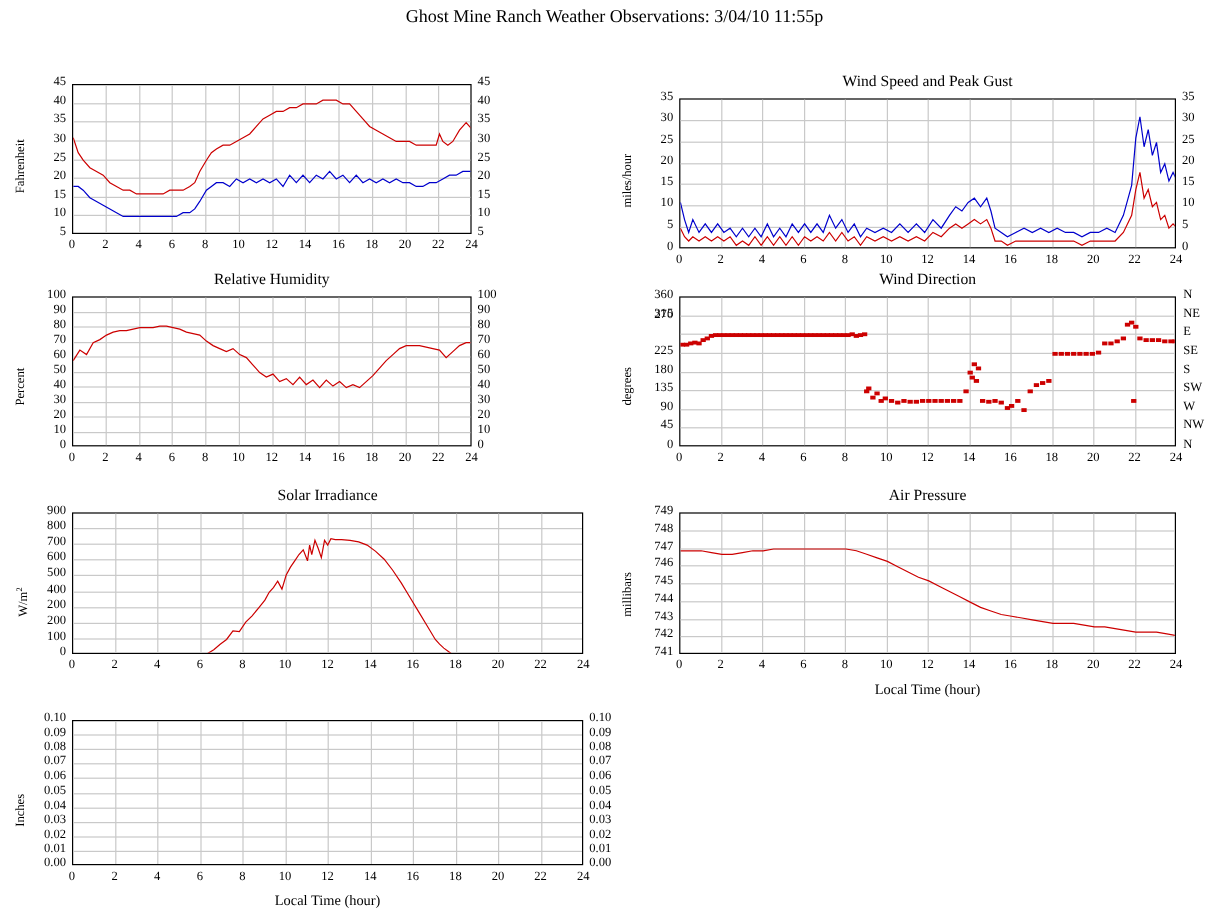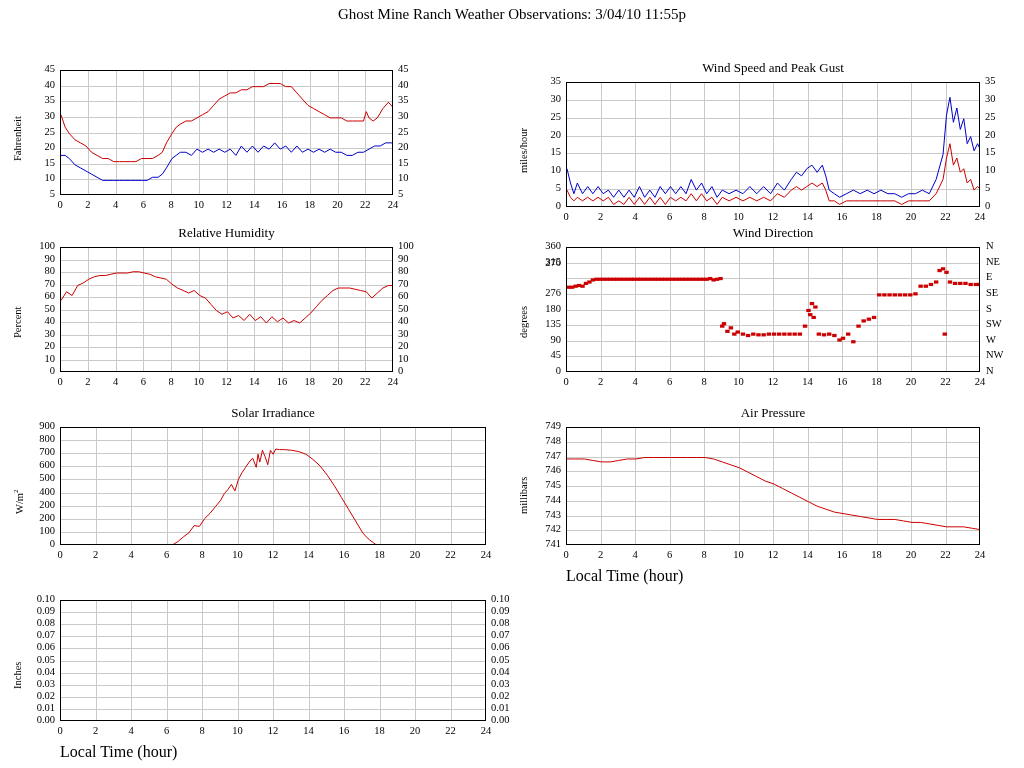--- a/index.html
+++ b/index.html
@@ -30,22 +30,22 @@
     text-align:center;white-space:nowrap;
   }
   .axis-name{
     position:absolute;font-size:10.5px;font-family:"Liberation Serif", serif;
     white-space:nowrap;
   }
   .axis-name.vert{
     transform:rotate(-90deg);transform-origin:left top;
   }
   .xaxis-name{
-    position:absolute;font-size:16px;font-family:"Liberation Serif", serif;
-    text-align:left;white-space:nowrap;
+    position:absolute;font-size:12px;font-family:"Liberation Serif", serif;
+    text-align:center;white-space:nowrap;
   }
   svg{display:block;}
   .dirlab{
     position:absolute;font-size:10.5px;font-family:"Liberation Serif", serif;
     white-space:nowrap;text-align:left;
   }
 </style>
 </head>
 <body>
 
@@ -249,21 +249,21 @@
       <div class="grid-line" style="left: 567px; top: 340.75px; width: 412px; height: 1px;"></div>
       <div class="ylab-left" style="left: 512px; top: 333.75px; width: 49px;">90</div>
       <div class="dirlab" style="left: 986px; top: 333.75px;">W</div>
       <div class="grid-line" style="left: 567px; top: 325.125px; width: 412px; height: 1px;"></div>
       <div class="ylab-left" style="left: 512px; top: 318.125px; width: 49px;">135</div>
       <div class="dirlab" style="left: 986px; top: 318.125px;">SW</div>
       <div class="grid-line" style="left: 567px; top: 309.5px; width: 412px; height: 1px;"></div>
       <div class="ylab-left" style="left: 512px; top: 302.5px; width: 49px;">180</div>
       <div class="dirlab" style="left: 986px; top: 302.5px;">S</div>
       <div class="grid-line" style="left: 567px; top: 293.875px; width: 412px; height: 1px;"></div>
-      <div class="ylab-left" style="left: 512px; top: 286.875px; width: 49px;">276</div>
+      <div class="ylab-left" style="left: 512px; top: 286.875px; width: 49px;">225</div>
       <div class="dirlab" style="left: 986px; top: 286.875px;">SE</div>
       <div class="grid-line" style="left: 567px; top: 278.25px; width: 412px; height: 1px;"></div>
       <div class="ylab-left" style="left: 512px; top: 257px; width: 49px;">270</div>
       <div class="dirlab" style="left: 986px; top: 271.25px;">E</div>
       <div class="grid-line" style="left: 567px; top: 262.625px; width: 412px; height: 1px;"></div>
       <div class="ylab-left" style="left: 512px; top: 255.625px; width: 49px;">315</div>
       <div class="dirlab" style="left: 986px; top: 255.625px;">NE</div>
       <div class="ylab-left" style="left: 512px; top: 240px; width: 49px;">360</div>
       <div class="dirlab" style="left: 986px; top: 240px;">N</div>
       <div class="xlab" style="left: 546px; top: 376px; width: 40px;">0</div>

